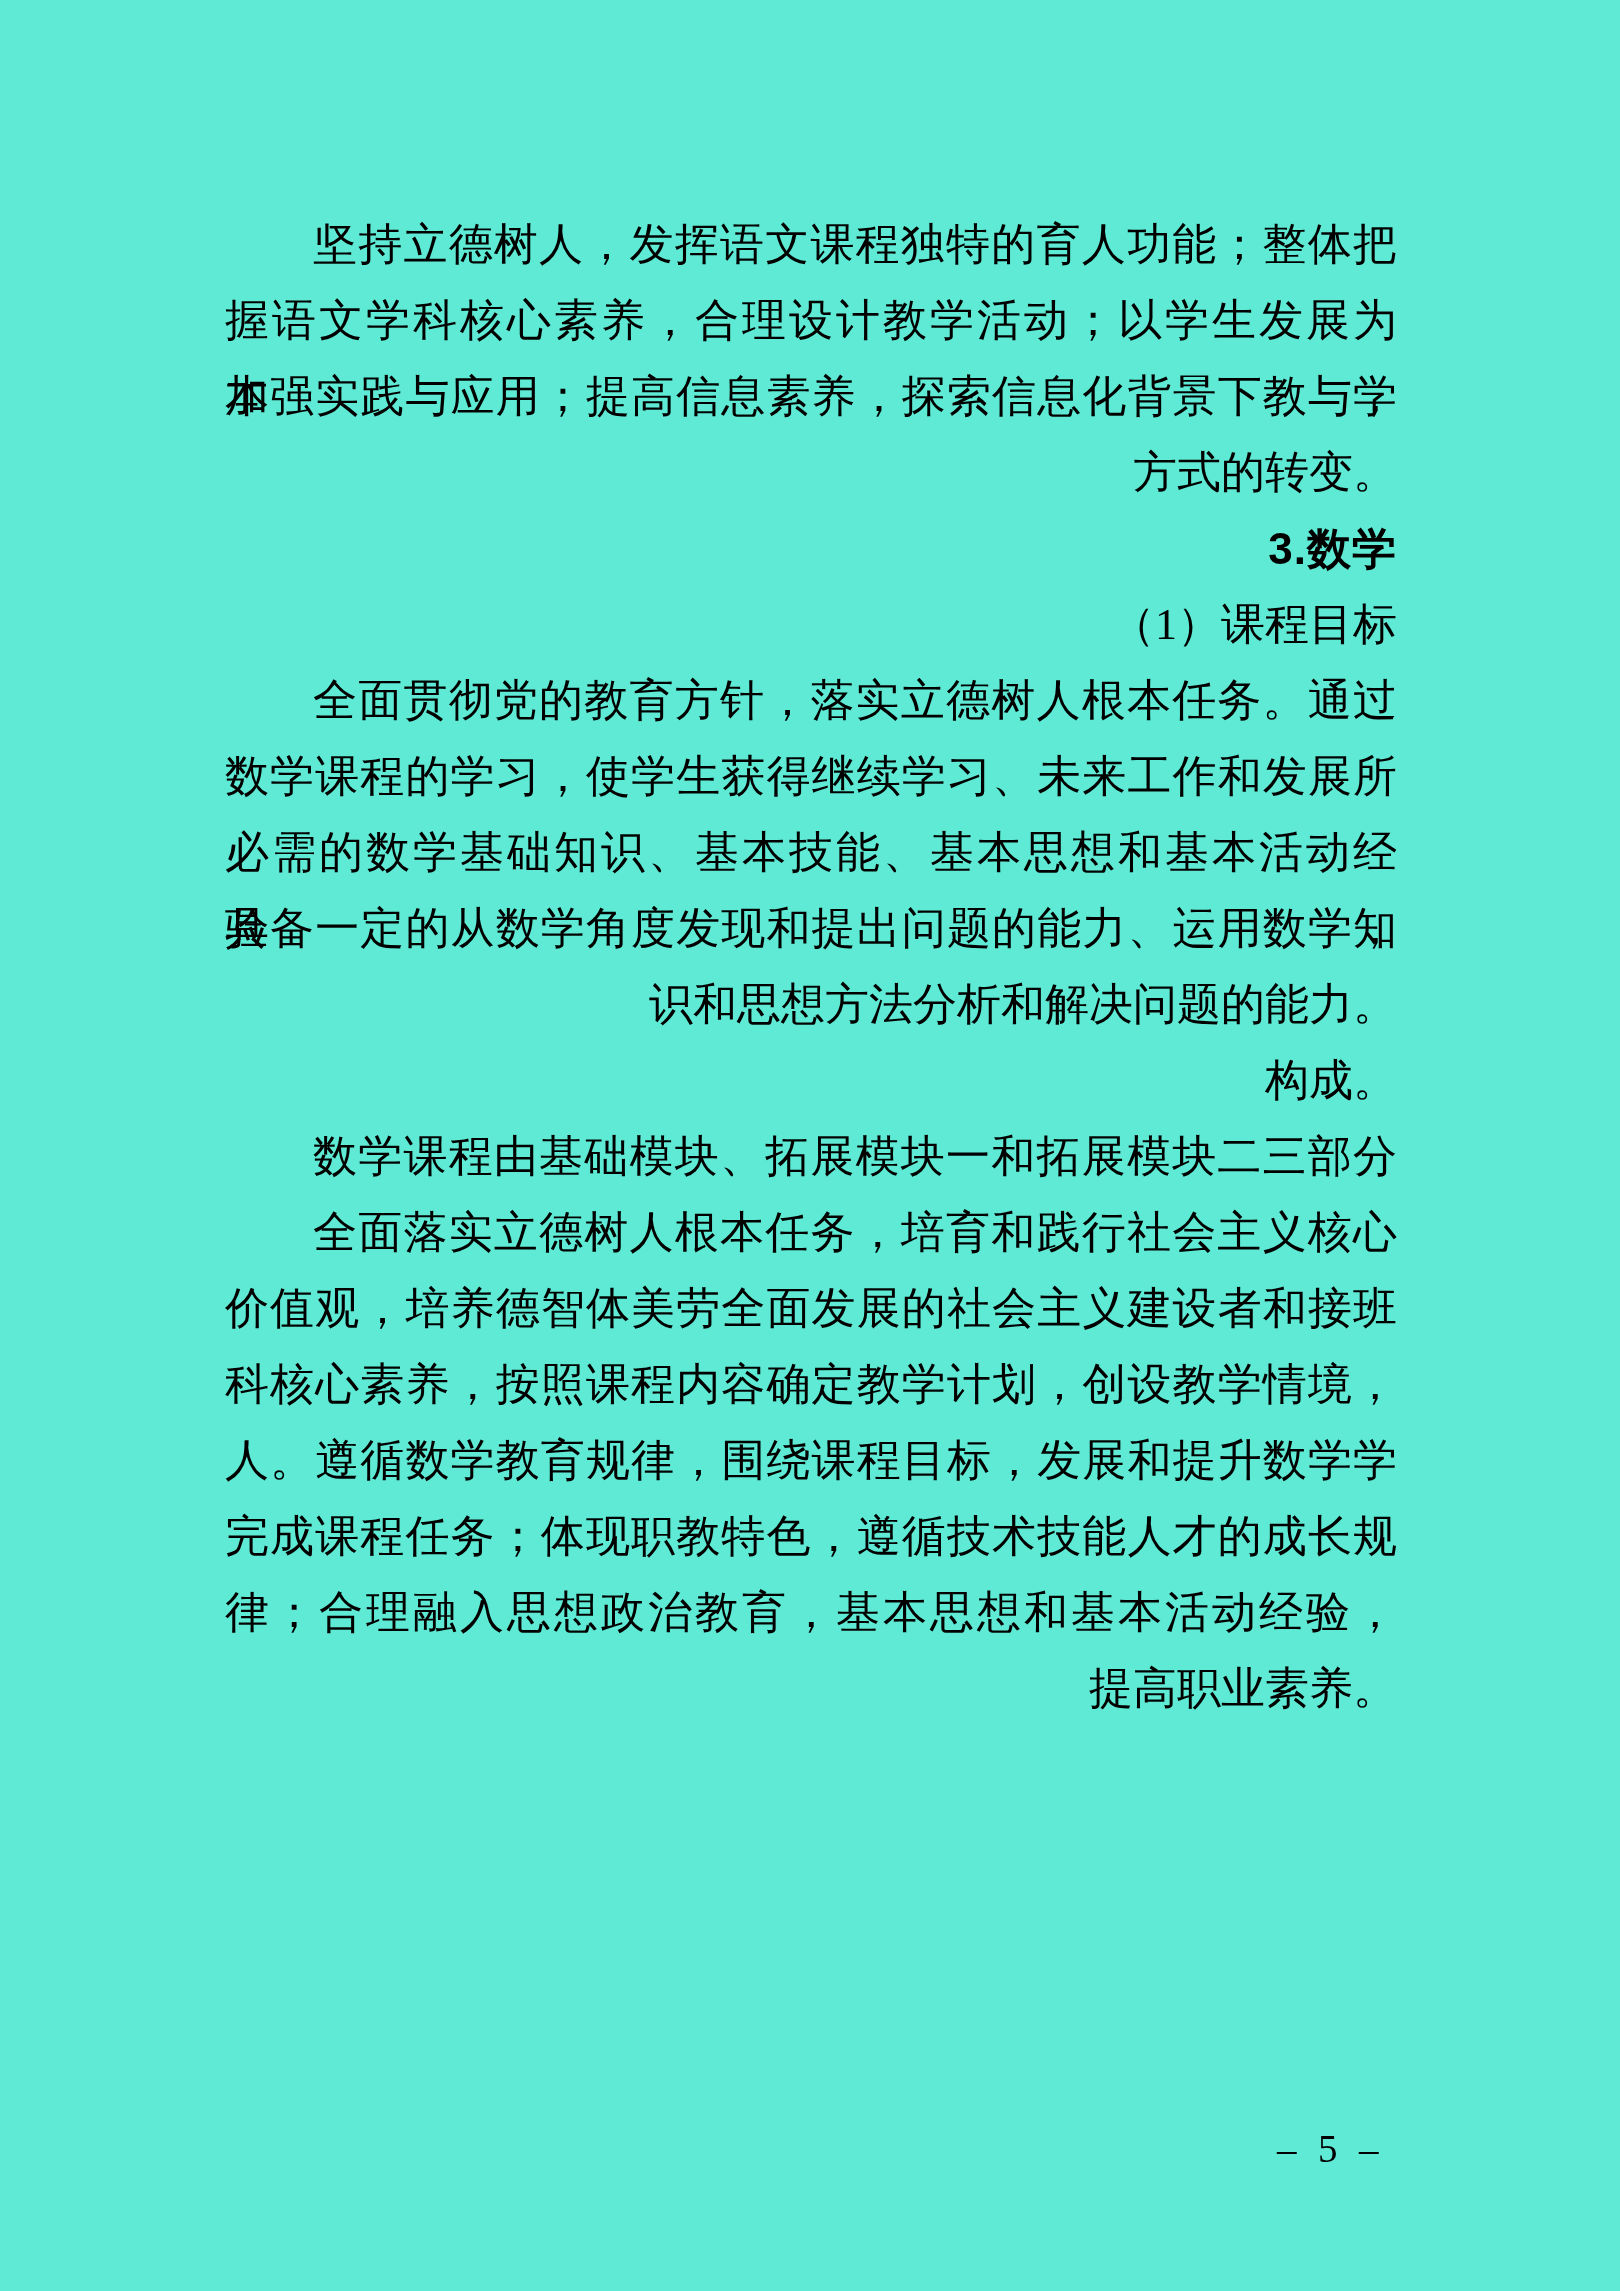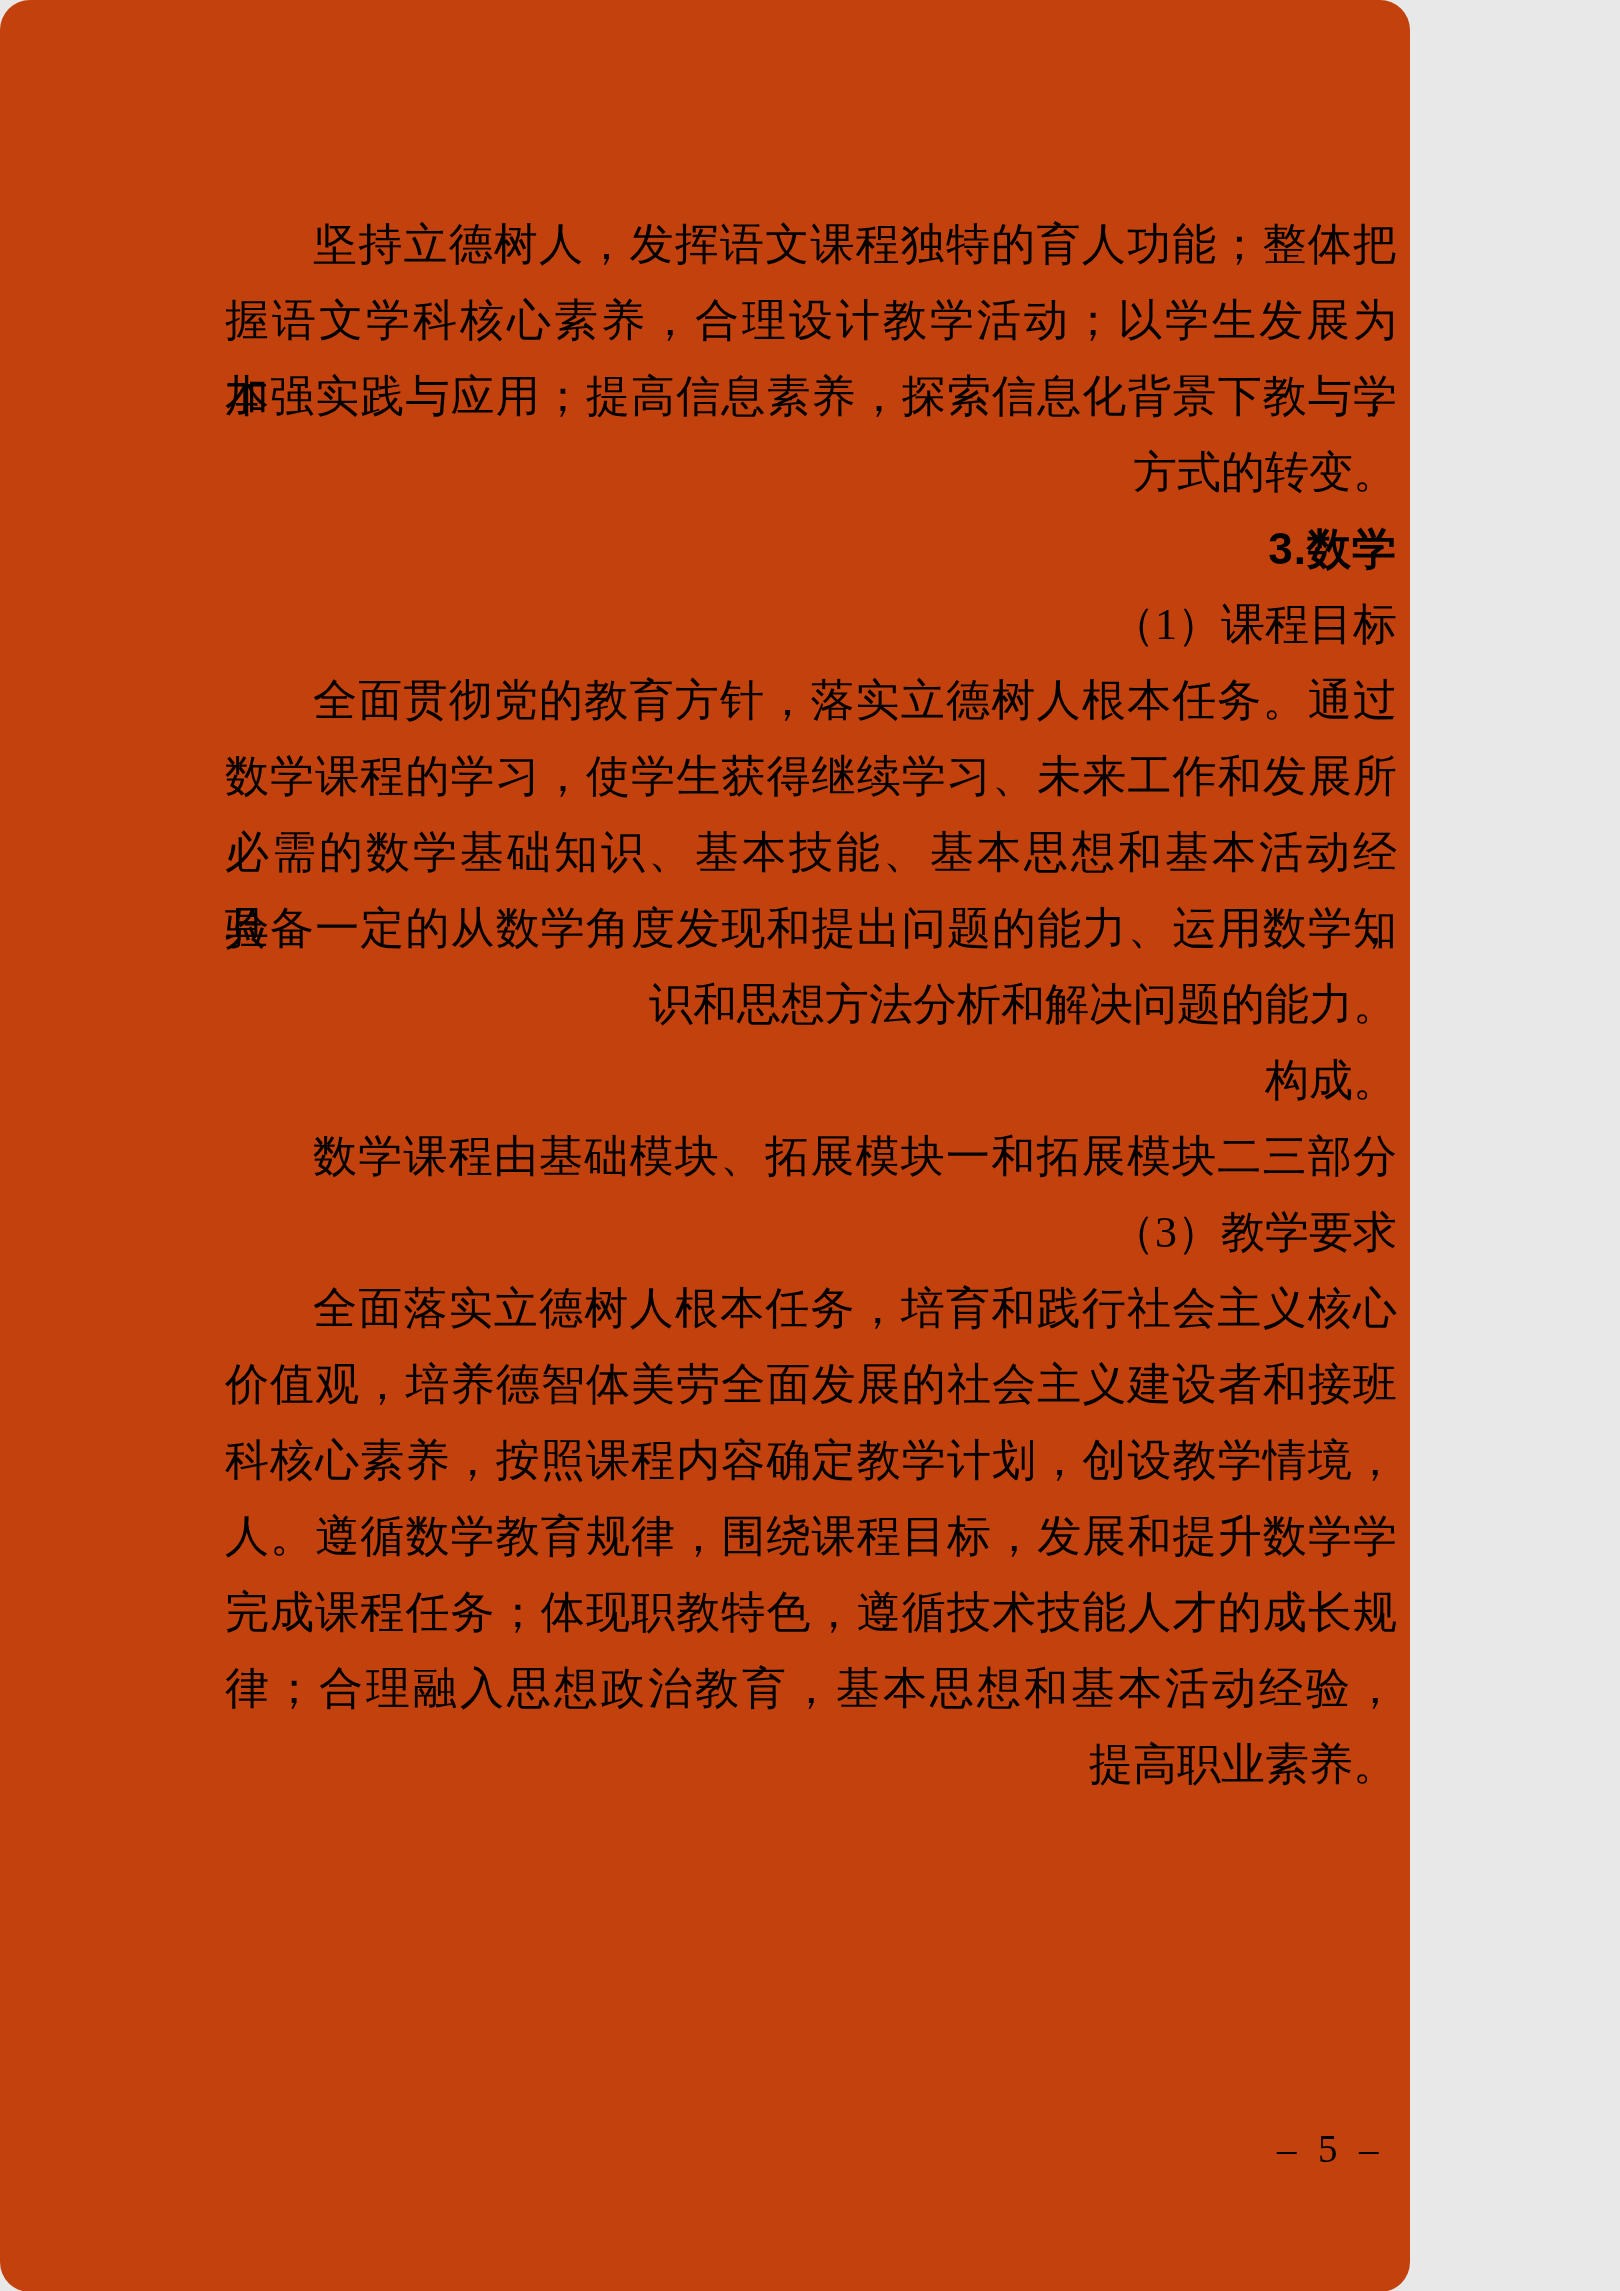--- a/index.html
+++ b/index.html
@@ -2,27 +2,26 @@
 <html><head>
 <meta charset="utf-8">
 <style>
   html, body {
     margin: 0;
     padding: 0;
     background: #e8e8e8;
   }
   .page {
     position: relative;
-    width: 1410px;
+    width: 1620px;
     height: 2292px;
-    background: #c2410c;
+    background: #5eead4;
     color: #000000;
     font-family: "Liberation Serif", "DejaVu Serif", serif;
     overflow: hidden;
-    border-radius: 30px;
   }
   .text-block {
     position: absolute;
     left: 225px;
     top: 207px;
     width: 1172px;
   }
   .line {
     font-size: 44px;
     line-height: 76px;
@@ -63,21 +62,20 @@
     <div class="line">方式的转变。</div>
     <div class="line heading indent">3.数学</div>
     <div class="line indent">（1）课程目标</div>
     <div class="line just indent">全面贯彻党的教育方针，落实立德树人根本任务。通过</div>
     <div class="line just">数学课程的学习，使学生获得继续学习、未来工作和发展所</div>
     <div class="line just">必需的数学基础知识、基本技能、基本思想和基本活动经验，</div>
     <div class="line just">具备一定的从数学角度发现和提出问题的能力、运用数学知</div>
     <div class="line">识和思想方法分析和解决问题的能力。</div>
     <div class="line">构成。</div>
     <div class="line just indent">数学课程由基础模块、拓展模块一和拓展模块二三部分</div>
-    <div class="line indent">（3）教学要求</div>
     <div class="line just indent">全面落实立德树人根本任务，培育和践行社会主义核心</div>
     <div class="line just">价值观，培养德智体美劳全面发展的社会主义建设者和接班</div>
     <div class="line just">科核心素养，按照课程内容确定教学计划，创设教学情境，</div>
     <div class="line just">人。遵循数学教育规律，围绕课程目标，发展和提升数学学</div>
     <div class="line just">完成课程任务；体现职教特色，遵循技术技能人才的成长规</div>
     <div class="line just">律；合理融入思想政治教育，基本思想和基本活动经验，</div>
     <div class="line">提高职业素养。</div>
   </div>
 
   <div class="footer">– 5 –</div>

